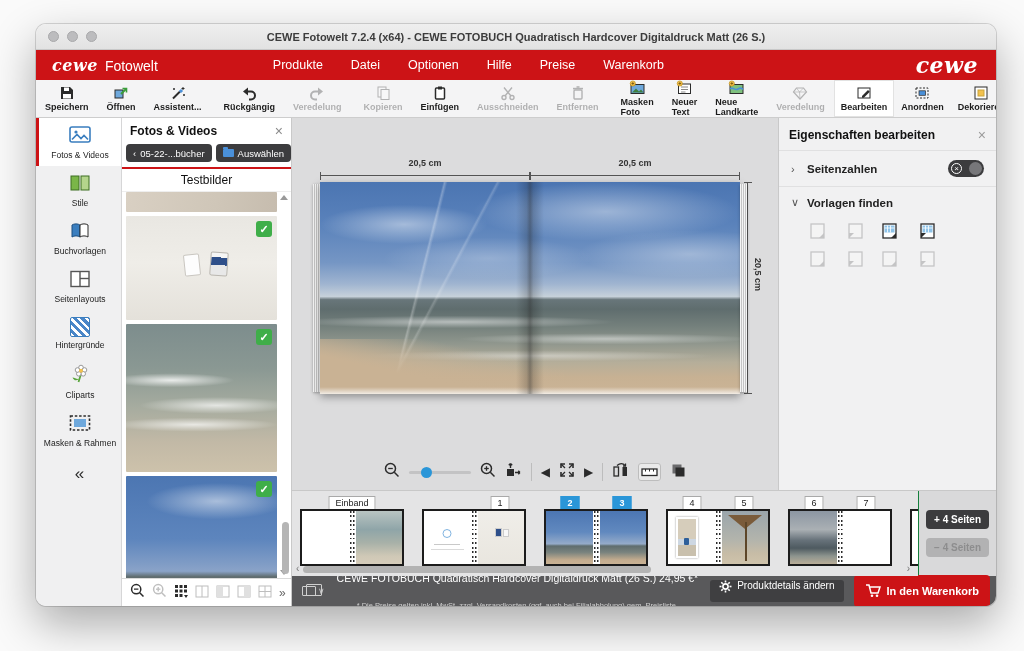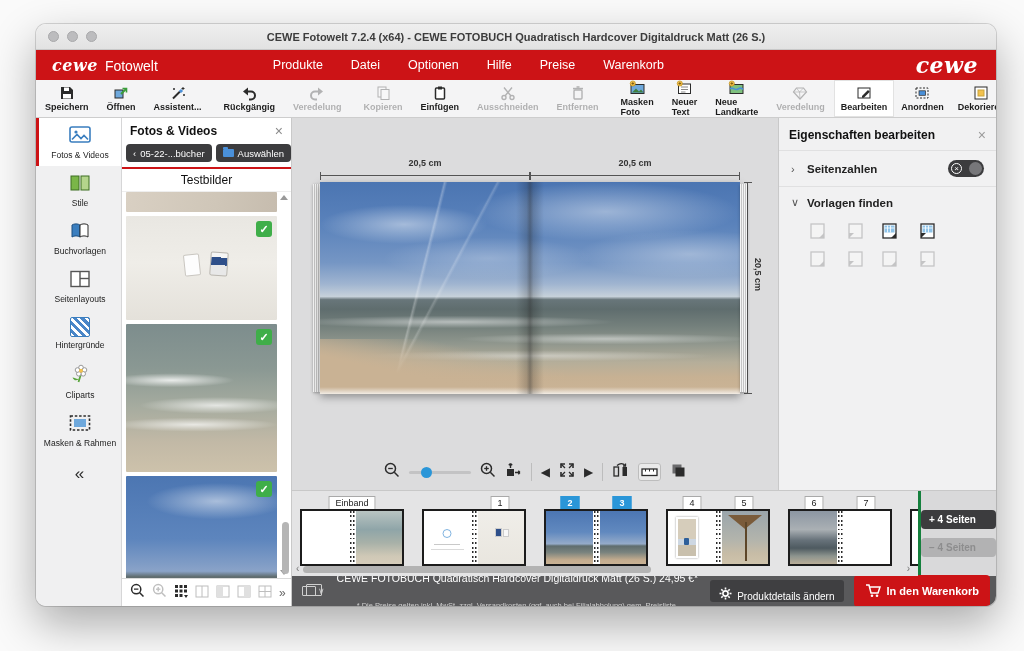--- a/index.html
+++ b/index.html
@@ -174,33 +174,33 @@
   .fsp-umbrella .canopy { position:absolute; left:50%; top:8%; transform:translateX(-50%); width:0; height:0;
         border-left:17px solid transparent; border-right:17px solid transparent; border-top:14px solid #7a5b3a; }
   .fsp-umbrella .pole { position:absolute; left:50%; top:20%; width:2px; height:75%; background:#5d4629; }
   .fsp-cloudy { background:linear-gradient(180deg,#8c96a2 0%,#aab0b4 35%,#67727a 55%,#4e5a60 70%,#8d948e 85%,#b9ad98 100%); }
   .fs-partial { position:relative; width:12px; height:70px; overflow:hidden; }
   .fs-partial .fs-book { border-right:none; }
   .fs-scrollbar { position:absolute; left:4px; right:8px; bottom:2px; height:10px; display:flex; align-items:center; gap:4px; }
   .fs-scrollbar .chev { font-size:10px; color:#777; line-height:1; }
   .fs-track { flex:1; height:7px; border-radius:4px; position:relative; }
   .fs-thumb { position:absolute; left:0; top:0; height:7px; width:58%; background:#b3b3b3; border-radius:4px; }
-  .fs-addcol { width:78px; background:#d9d9da; border-left:3px solid #15803d; display:flex; flex-direction:column; justify-content:center; gap:9px; }
+  .fs-addcol { width:78px; background:#d9d9da; border-left:1px solid #15803d; display:flex; flex-direction:column; align-items:center; justify-content:center; gap:9px; }
   .btn-add { background:#3c3c3e; color:#fff; font-size:10px; font-weight:bold; border-radius:4px; padding:4px 8px; white-space:nowrap; }
   .btn-remove { background:#b2b2b3; color:#8d8d8e; font-size:10px; font-weight:bold; border-radius:4px; padding:4px 8px; white-space:nowrap; }
 
   
   .bottombar { height:30px; background:#59595b; display:flex; align-items:center; padding:0 6px 0 10px; gap:10px; flex:0 0 auto; }
   .bb-viewmode { display:flex; align-items:center; gap:2px; color:#cfcfcf; }
   .bb-viewmode .pages { width:14px; height:10px; border:1.2px solid #cfcfcf; border-radius:1px; position:relative; }
   .bb-viewmode .pages::before { content:""; position:absolute; left:3px; top:-3px; width:14px; height:10px; border:1.2px solid #cfcfcf; border-radius:1px; }
   .bb-center { flex:1; text-align:center; color:#fff; }
   .bb-line1 { font-size:10.5px; font-weight:normal; }
   .bb-line2 { font-size:7.5px; color:#cfcfcf; margin-top:17px; }
-  .btn-details { background:#3f3f41; color:#fff; font-size:10px; border-radius:3px; height:22px; display:flex; align-items:flex-end; gap:5px; padding:0 9px; white-space:nowrap; }
+  .btn-details { background:#3f3f41; color:#fff; font-size:10px; border-radius:3px; height:22px; display:flex; align-items:flex-start; gap:5px; padding:0 9px; white-space:nowrap; }
   .btn-cart { background:#cc1316; color:#fff; font-size:11px; font-weight:bold; border-radius:4px; height:32px; display:flex; align-items:center; gap:6px; padding:0 11px; white-space:nowrap; }
 </style>
 </head>
 <body>
 
 <div class="desktop">
   <div class="window">
 
     <div class="titlebar">
       <div class="traffic">

